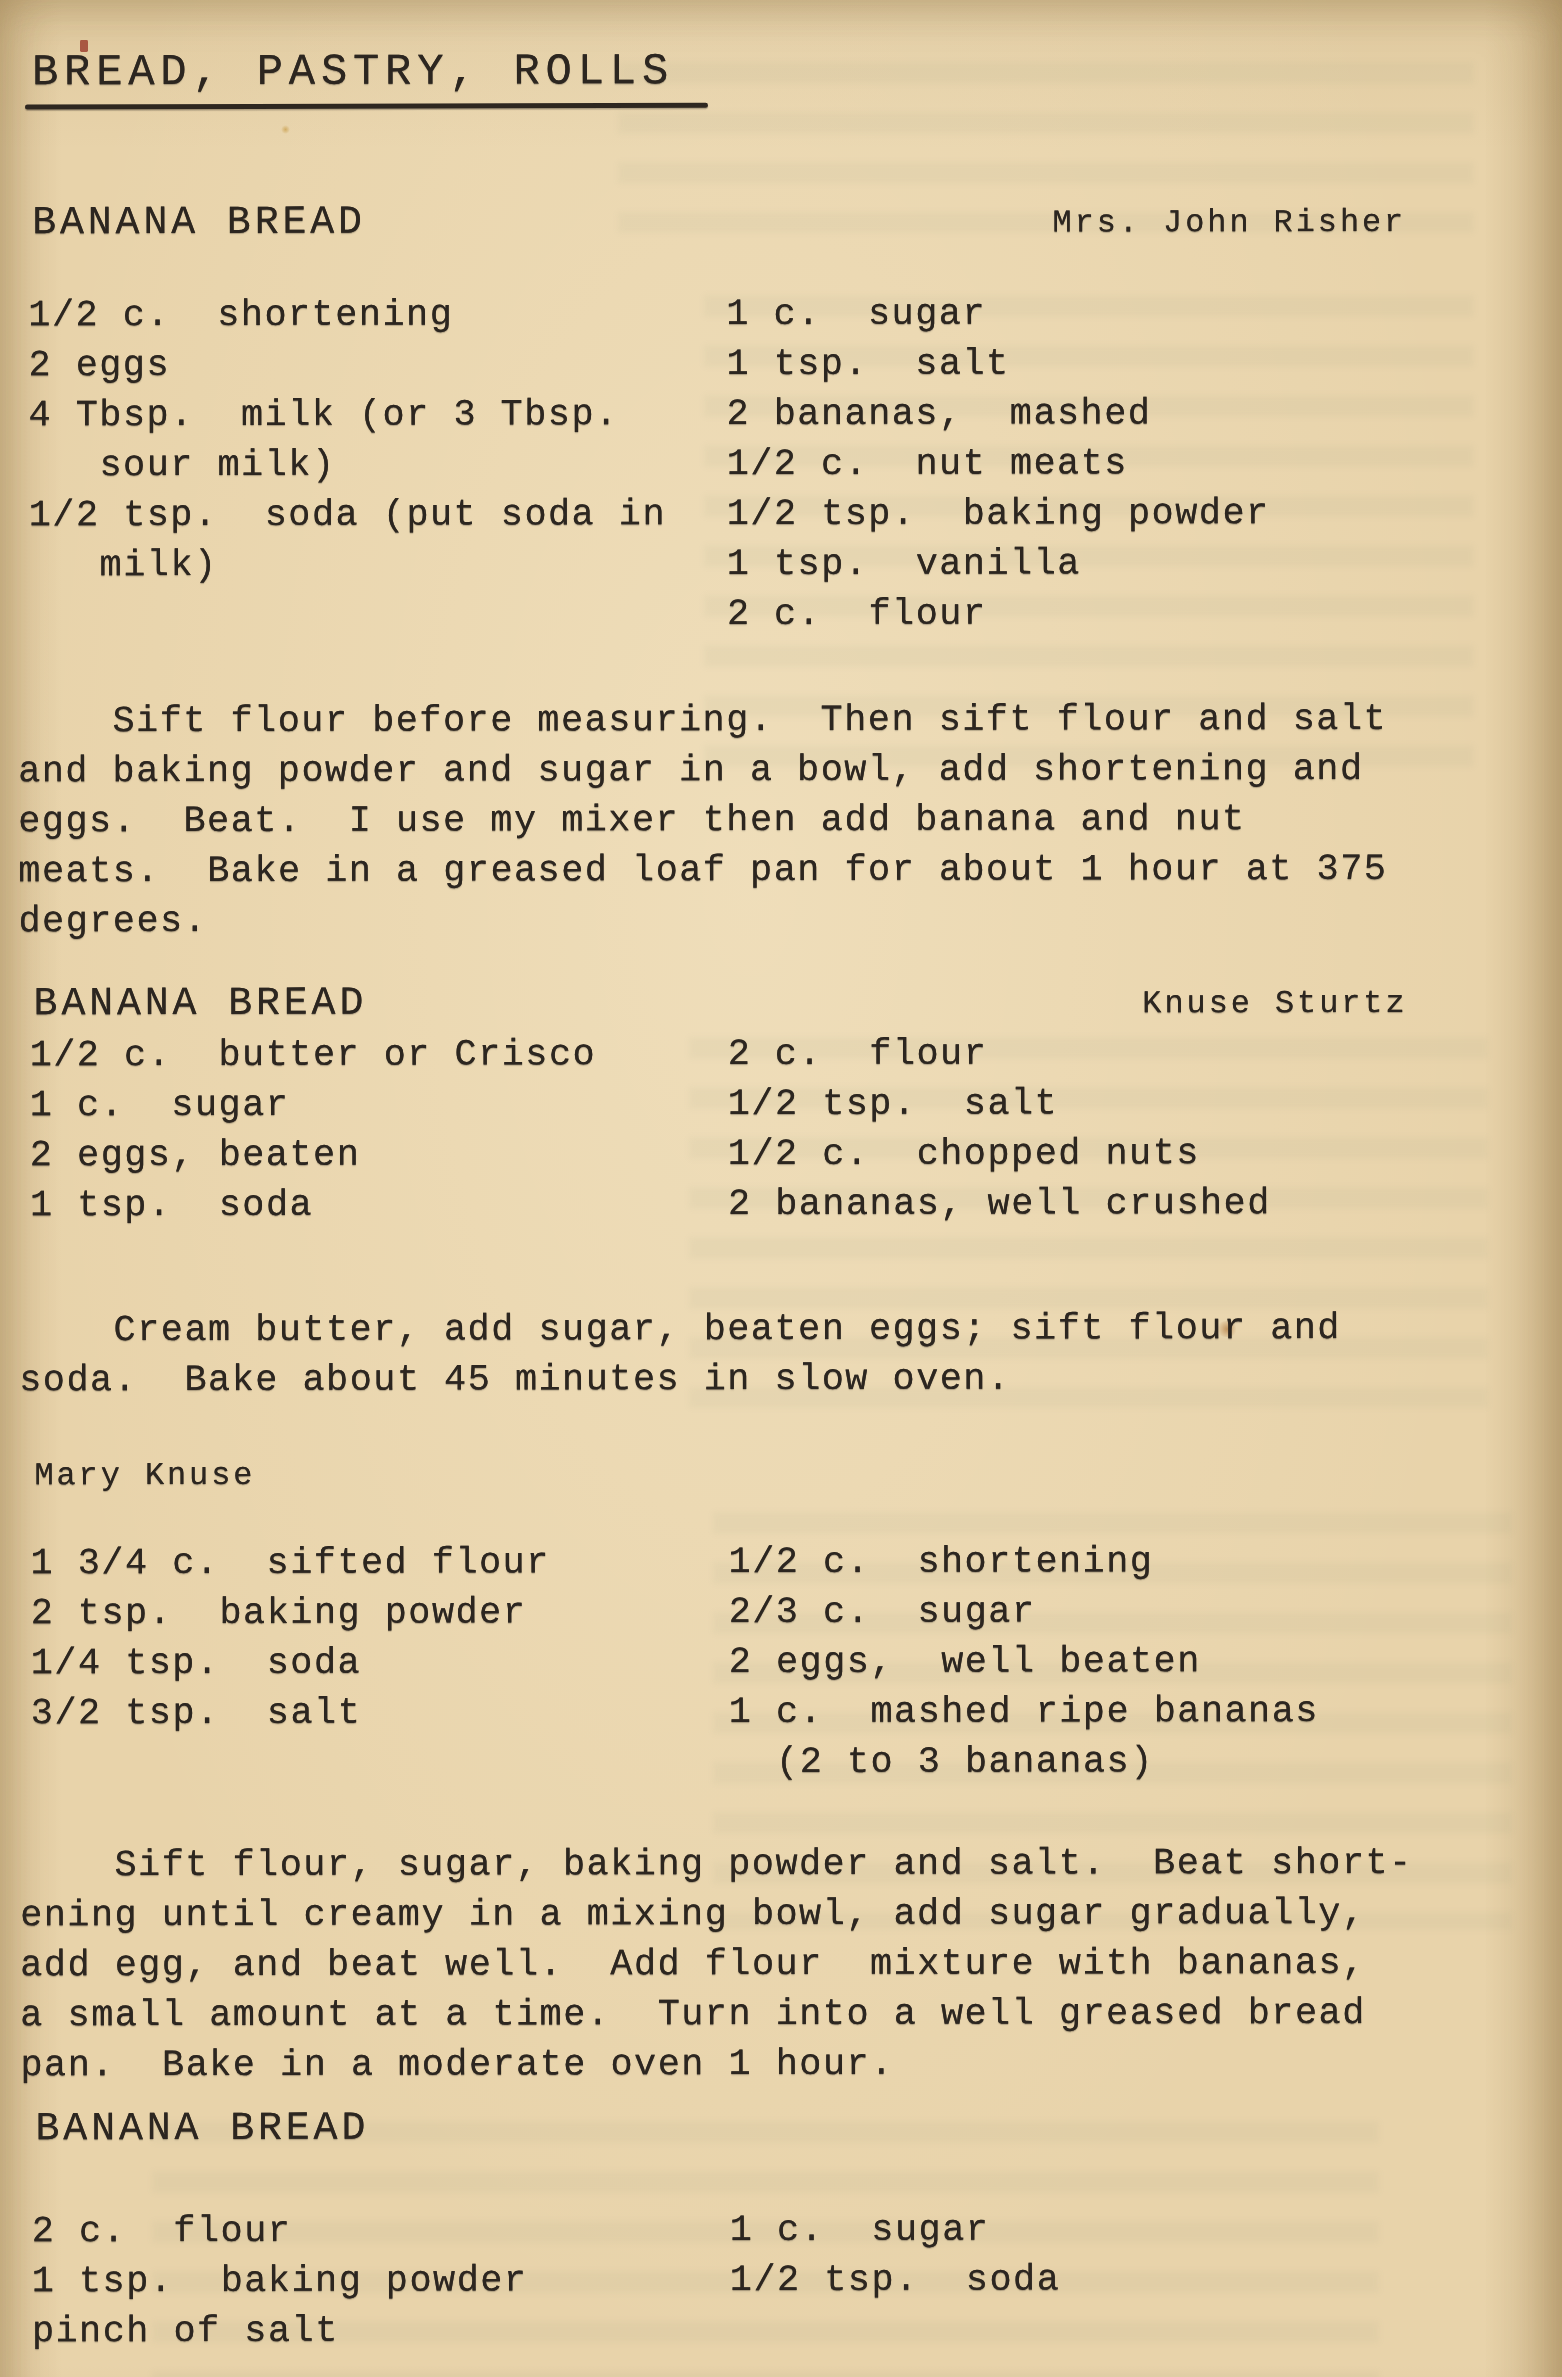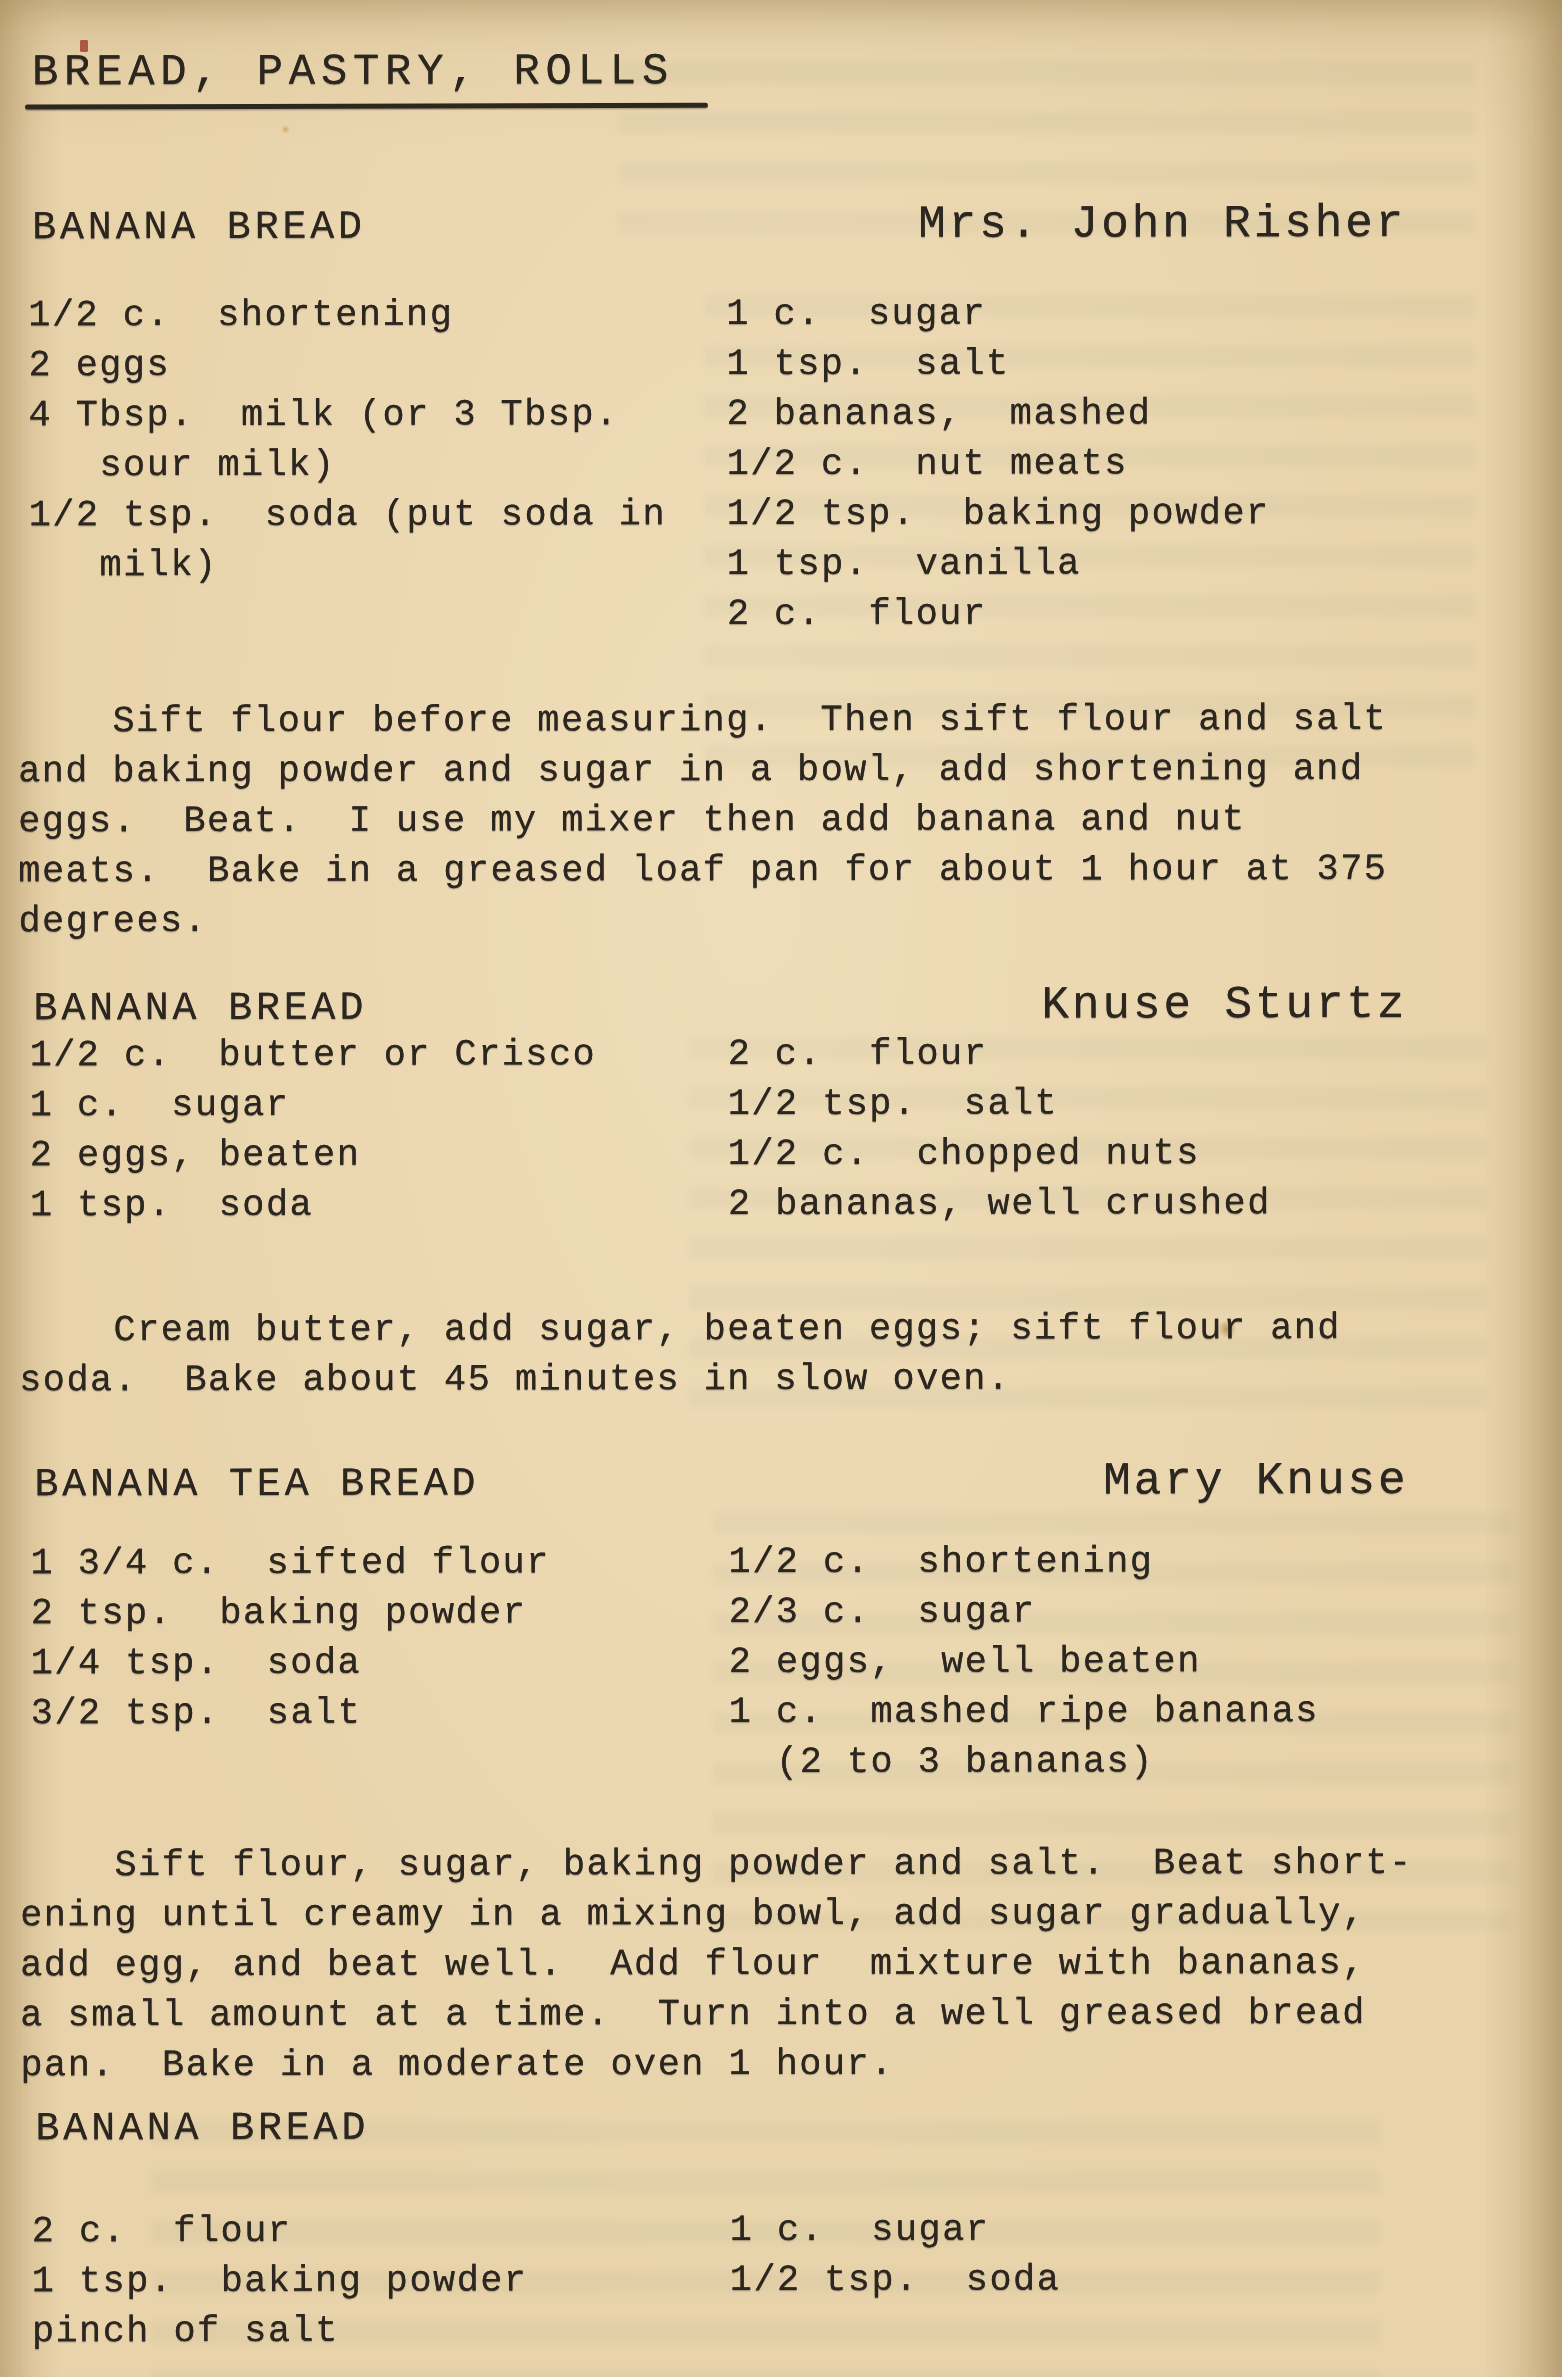--- a/index.html
+++ b/index.html
@@ -42,21 +42,21 @@
     border-radius: 2.4px;
     box-shadow: 0 1.4px 1px rgba(46,39,32,0.30);
     transform: rotate(-0.05deg);
   }
 
   .title-row {
     left: 34px; width: 1374px;
     display: flex; justify-content: space-between; align-items: baseline;
   }
   .recipe-title { font-size: 40px; letter-spacing: 3.8px; white-space: pre; }
-  .recipe-attribution { font-size: 46px; letter-spacing: 2.9px; white-space: pre; }
+  .recipe-attribution { font-size: 32px; letter-spacing: 2.9px; white-space: pre; }
 
   .ingredient-col, .instructions, .footer-text {
     font-size: 37px; line-height: 50px; letter-spacing: 1.4px;
     white-space: pre-wrap; margin: 0;
   }
   .ingredient-col.left  { left: 30px; }
   .ingredient-col.right { left: 728px; }
   .instructions { left: 19px; width: 1422px; }
 
   #r1-title-row { top: 199px; }
@@ -148,21 +148,20 @@
 2 eggs, beaten
 1 tsp.  soda</div>
     <div class="abs ingredient-col right ink" id="r2-ing-right">2 c.  flour
 1/2 tsp.  salt
 1/2 c.  chopped nuts
 2 bananas, well crushed</div>
     <p class="abs instructions ink" id="r2-para">    Cream butter, add sugar, beaten eggs; sift flour and
 soda.  Bake about 45 minutes in slow oven.</p>
 
     <div class="abs title-row" id="r3-title-row">
-      <div class="recipe-title ink">BANANA TEA BREAD</div>
       <div class="recipe-attribution ink">Mary Knuse</div>
     </div>
     <div class="abs ingredient-col left ink" id="r3-ing-left">1 3/4 c.  sifted flour
 2 tsp.  baking powder
 1/4 tsp.  soda
 3/2 tsp.  salt</div>
     <div class="abs ingredient-col right ink" id="r3-ing-right">1/2 c.  shortening
 2/3 c.  sugar
 2 eggs,  well beaten
 1 c.  mashed ripe bananas

